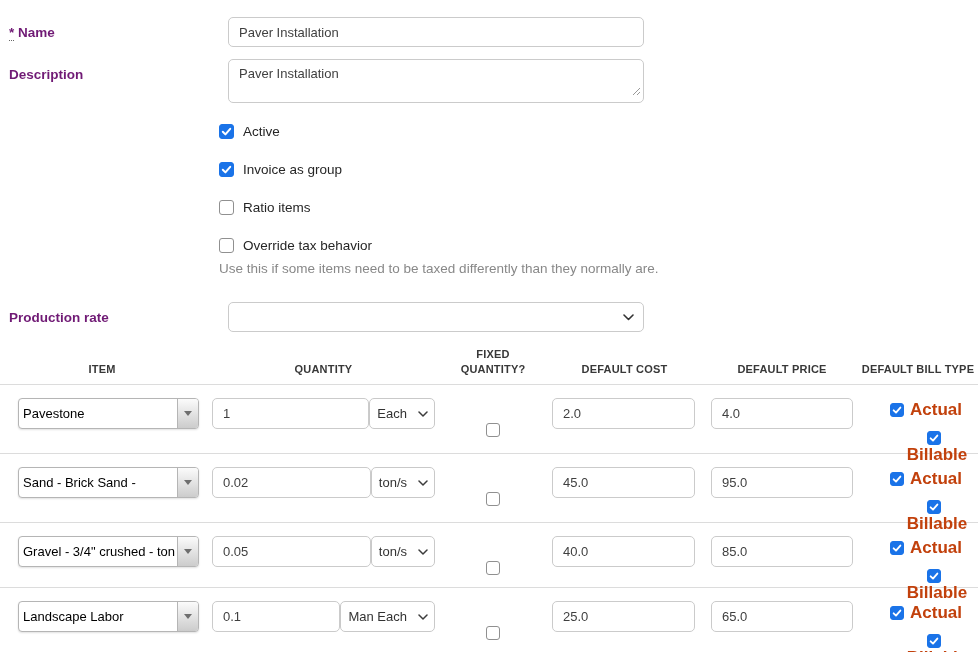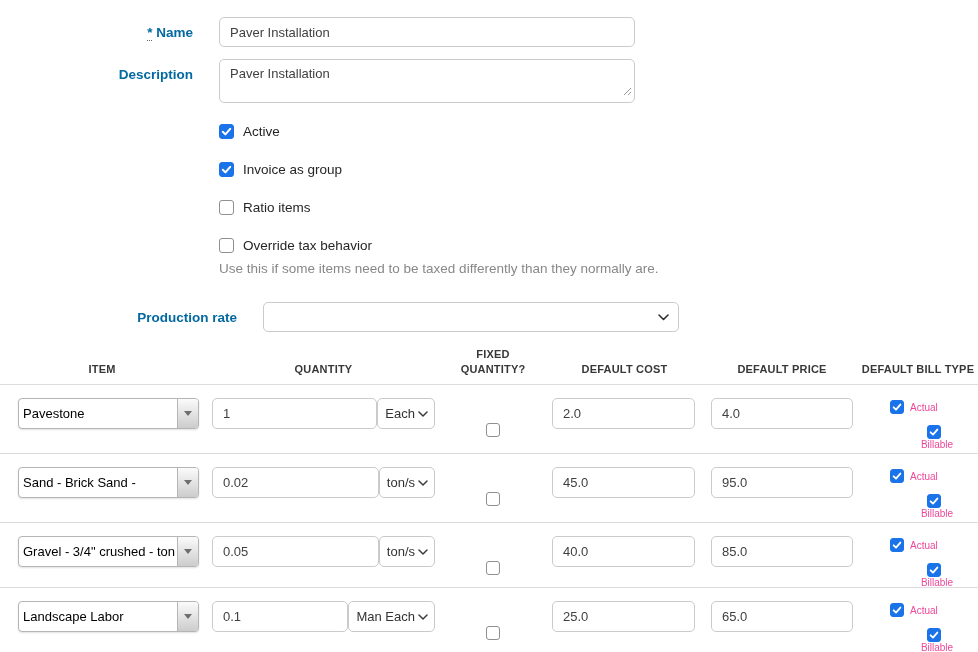--- a/index.html
+++ b/index.html
@@ -7,29 +7,30 @@
   body {
     width: 978px; height: 652px;
     font-family: "Liberation Sans", sans-serif;
     color: #333; overflow: hidden;
   }
   .page { position: relative; width: 978px; height: 652px; }
 
   
   .frow { display: flex; }
   .flabel {
-    width: 193px; text-align: right;
-    font-weight: 700; font-size: 13.5px; color: #0369a1;
+    width: 193px; text-align: left;
+    font-weight: 700; font-size: 13.5px; color: #701a75;
     flex: 0 0 193px;
+    margin-left: 9px;
   }
   .fcontrol { margin-left: 26px; width: 416px; }
   .frow-name { margin-top: 17px; align-items: center; height: 30px; }
   .frow-desc { margin-top: 12px; align-items: flex-start; }
   .frow-desc .flabel { padding-top: 8px; }
-  .frow-prod { margin-top: 26px; align-items: center; height: 30px; padding-left: 44px; }
+  .frow-prod { margin-top: 26px; align-items: center; height: 30px; }
 
   .text-input {
     height: 30px; width: 416px;
     border: 1px solid #cbcbcb; border-radius: 5px;
     font-family: "Liberation Sans", sans-serif;
     font-size: 13px; color: #3f3f3f; padding: 0 10px;
     background: #fff; outline: none;
   }
   .ta-wrap { position: relative; width: 416px; }
   textarea.desc {
@@ -110,41 +111,41 @@
   .td-qty { display: flex; }
   .qty-wrap { margin-left: 8px; width: 223px; display: flex; }
   .qty-input {
     flex: 1; min-width: 0; height: 31px;
     border: 1px solid #cbcbcb; border-radius: 5px;
     font-family: "Liberation Sans", sans-serif;
     font-size: 13px; color: #3f3f3f; padding: 0 10px; outline: none;
   }
   .unit-select {
     height: 31px; border: 1px solid #c9c9c9; border-radius: 5px;
-    display: flex; align-items: center; gap: 3px;
+    display: flex; align-items: center; gap: 11px;
     padding: 0 6px 0 7px; background: #fff;
     font-size: 13px; color: #333; white-space: nowrap; cursor: pointer;
   }
 
   .td-fixed { display: flex; justify-content: center; padding-top: 38px; }
 
   .td-cost { padding-left: 9px; }
   .td-price { padding-left: 5px; }
   .num-input {
     height: 31px; border: 1px solid #cbcbcb; border-radius: 5px;
     font-family: "Liberation Sans", sans-serif;
     font-size: 13px; color: #3f3f3f; padding: 0 10px; outline: none;
   }
   .cost { width: 143px; }
   .price { width: 142px; }
 
   .td-bill { padding-left: 32px; padding-top: 15px; }
   .bill-row { display: flex; align-items: center; }
   .bill-row + .bill-row { margin-top: 11px; flex-direction: column; }
-  .bill-label { margin-left: 6px; font-size: 10px; font-weight: 400; color: #ec4899; }
+  .bill-label { margin-left: 6px; font-size: 17px; font-weight: 700; color: #c2410c; }
 
   .req { border-bottom: 1px dotted #666; cursor: help; }
 </style>
 </head>
 <body>
 
 <div class="page">
 
   <div class="frow frow-name">
     <label class="flabel"><span class="req">*</span> <span>Name</span></label>

